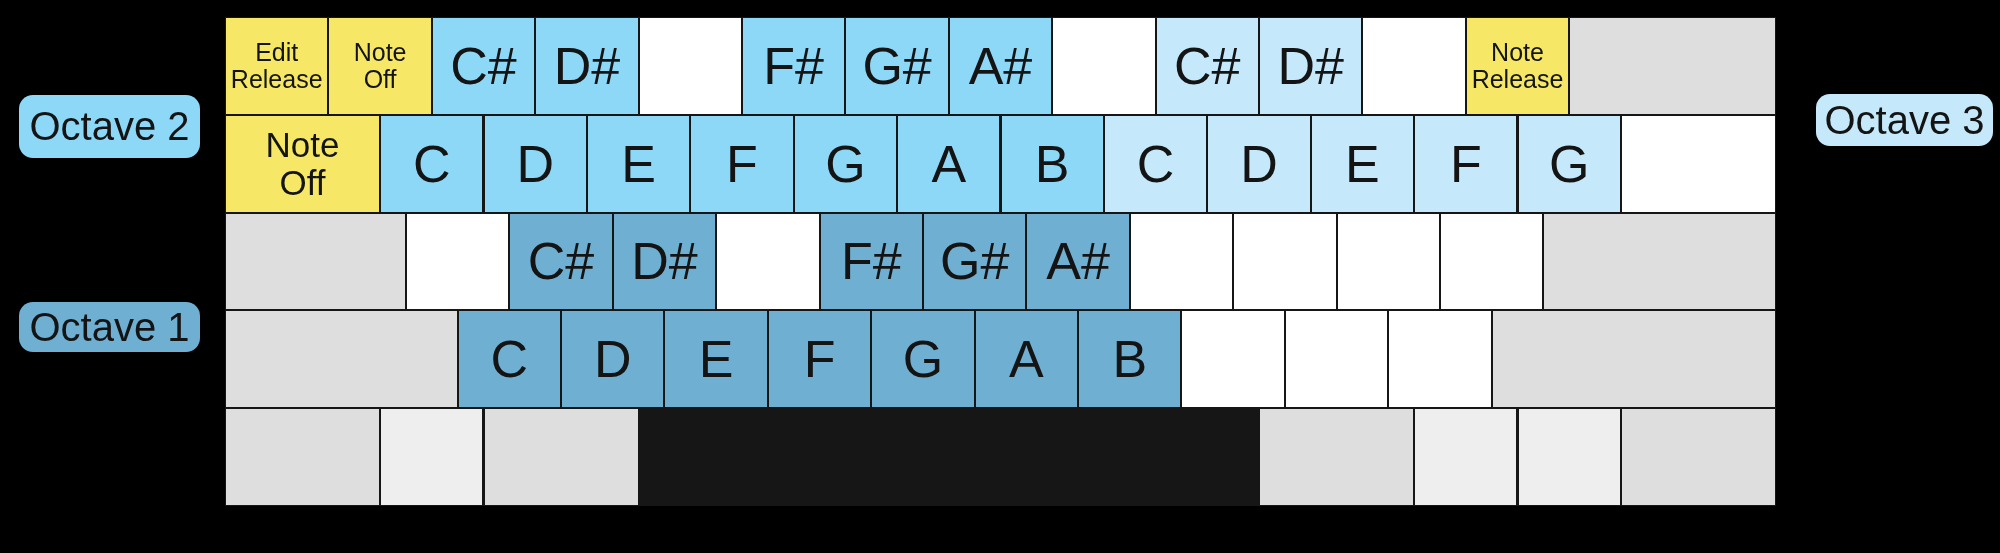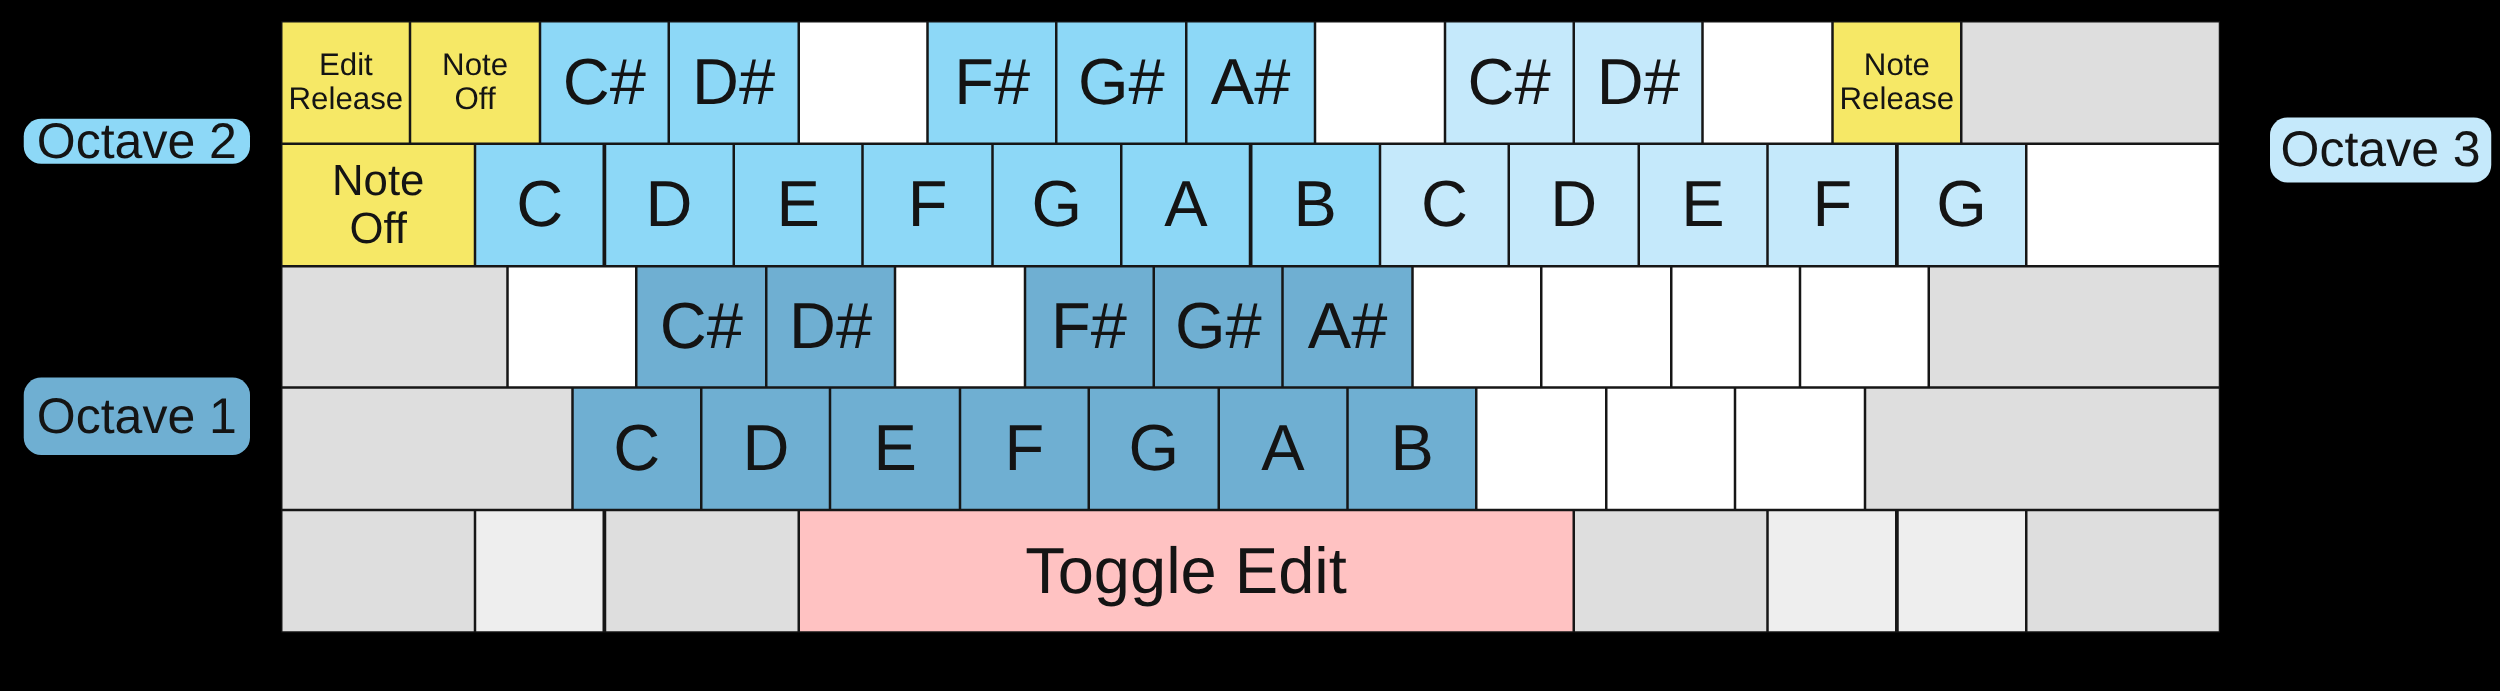--- a/index.html
+++ b/index.html
@@ -47,25 +47,25 @@
     border-radius: 14px;
     font-size: 40px;
     color: #141414;
   }
 </style>
 </head>
 <body>
 
 <div class="stage">
 
-  <div class="badge" style="left: 19px; top: 95px; width: 181px; height: 36px; background: rgb(141, 216, 247);">
+  <div class="badge" style="left: 19px; top: 95px; width: 181px; height: 63px; background: rgb(141, 216, 247);">
     <span>Octave 2</span>
   </div>
 
-  <div class="badge" style="left: 19px; top: 302px; width: 181px; height: 62px; background: rgb(111, 175, 210);">
+  <div class="badge" style="left: 19px; top: 302px; width: 181px; height: 50px; background: rgb(111, 175, 210);">
     <span>Octave 1</span>
   </div>
 
   <div class="badge" style="left: 1806px; top: 94px; width: 177px; height: 52px; background: rgb(197, 233, 251); margin-left: 10px;">
     <span>Octave 3</span>
   </div>
 
   <div class="board">
       <div class="key fs-small" style="left: 1px; top: 1px; width: 101.4px; height: 95.8px; background: rgb(246, 232, 102);">Edit
 Release</div>
@@ -120,20 +120,19 @@
       <div class="key fs-note" style="left: 647.25px; top: 294.4px; width: 101.4px; height: 95.8px; background: rgb(111, 175, 210);">G</div>
       <div class="key fs-note" style="left: 750.65px; top: 294.4px; width: 101.4px; height: 95.8px; background: rgb(111, 175, 210);">A</div>
       <div class="key fs-note" style="left: 854.05px; top: 294.4px; width: 101.4px; height: 95.8px; background: rgb(111, 175, 210);">B</div>
       <div class="key fs-note" style="left: 957.45px; top: 294.4px; width: 101.4px; height: 95.8px; background: rgb(255, 255, 255);"></div>
       <div class="key fs-note" style="left: 1060.85px; top: 294.4px; width: 101.4px; height: 95.8px; background: rgb(255, 255, 255);"></div>
       <div class="key fs-note" style="left: 1164.25px; top: 294.4px; width: 101.4px; height: 95.8px; background: rgb(255, 255, 255);"></div>
       <div class="key fs-note" style="left: 1267.65px; top: 294.4px; width: 282.35px; height: 95.8px; background: rgb(222, 222, 222);"></div>
       <div class="key fs-note" style="left: 1px; top: 392.2px; width: 153.1px; height: 95.8px; background: rgb(222, 222, 222);"></div>
       <div class="key fs-note" style="left: 156.1px; top: 392.2px; width: 101.4px; height: 95.8px; background: rgb(238, 238, 238);"></div>
       <div class="key fs-note" style="left: 259.5px; top: 392.2px; width: 153.1px; height: 95.8px; background: rgb(222, 222, 222);"></div>
-      <div class="key fs-note" style="left: 414.6px; top: 392.2px; width: 618.4px; height: 95.8px; background: rgb(255, 194, 194);">Toggle Edit</div>
       <div class="key fs-note" style="left: 1035px; top: 392.2px; width: 153.1px; height: 95.8px; background: rgb(222, 222, 222);"></div>
       <div class="key fs-note" style="left: 1190.1px; top: 392.2px; width: 101.4px; height: 95.8px; background: rgb(238, 238, 238);"></div>
       <div class="key fs-note" style="left: 1293.5px; top: 392.2px; width: 101.4px; height: 95.8px; background: rgb(238, 238, 238);"></div>
       <div class="key fs-note" style="left: 1396.9px; top: 392.2px; width: 153.1px; height: 95.8px; background: rgb(222, 222, 222);"></div>
     </div>
 
 </div>
 
 </body></html>

